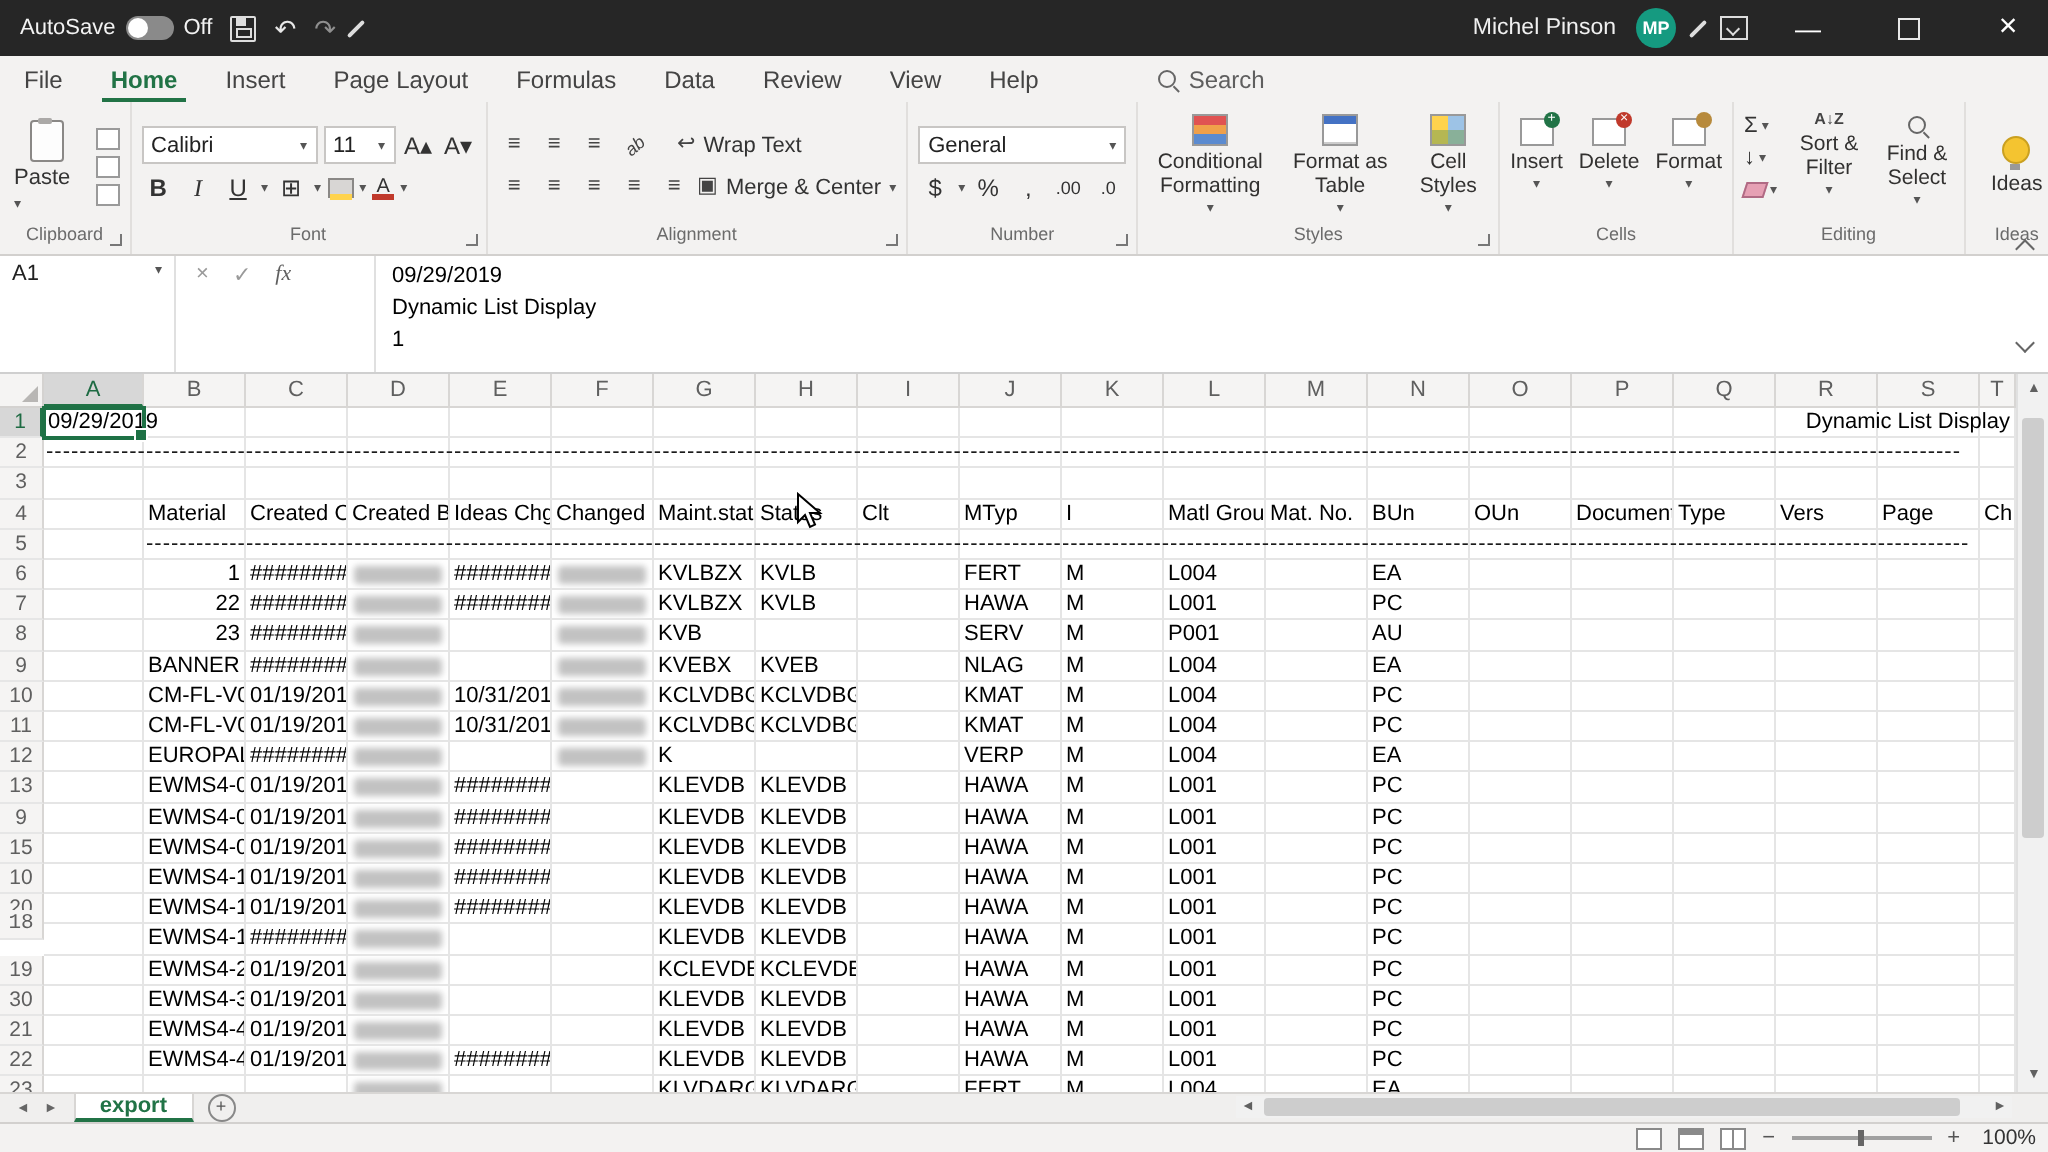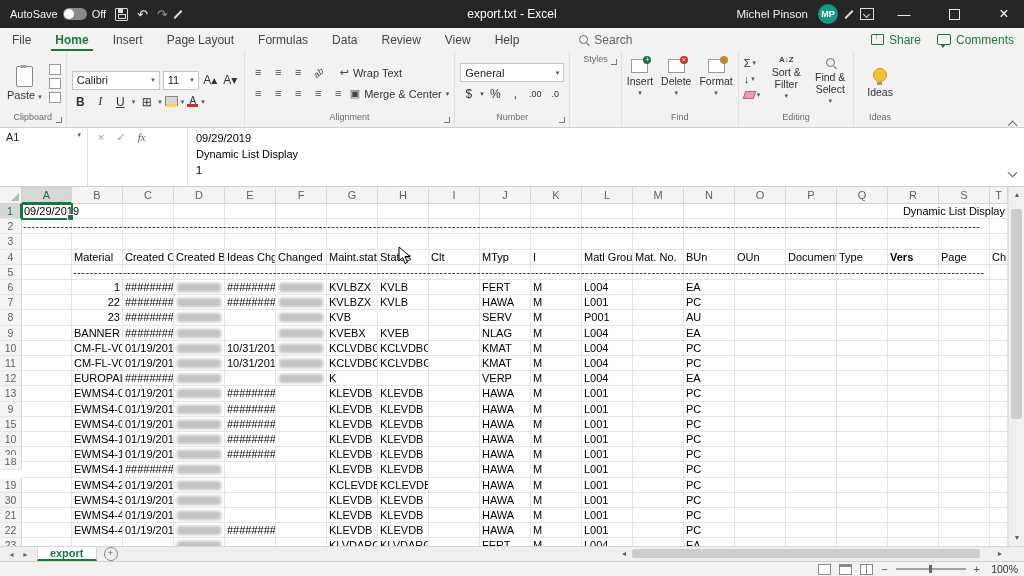--- a/index.html
+++ b/index.html
@@ -140,21 +140,20 @@
       <div class="autosave">
         <span>AutoSave</span>
         <span class="tgl"></span>
         <span>Off</span>
       </div>
       <span class="floppy"></span>
       <span class="tb-ic">↶</span>
       <span class="tb-ic dim">↷</span>
       <span class="pen"></span>
     </div>
-    <div class="tb-title">export.txt - Excel</div>
     <div class="tb-right">
       <span class="uname">Michel Pinson</span>
       <span class="avatar">MP</span>
       <span class="pen"></span>
       <span class="ribopt"></span>
       <span class="winbtn">—</span>
       <span class="winbtn">
           <span class="maxsq"></span>
         </span>
       <span class="winbtn close-x">×</span>
@@ -169,30 +168,20 @@
         <span class="rtab">Page Layout</span>
         <span class="rtab">Formulas</span>
         <span class="rtab">Data</span>
         <span class="rtab">Review</span>
         <span class="rtab">View</span>
         <span class="rtab">Help</span>
       </div>
     <div class="searchbox">
       <span class="mag"></span>
       <span>Search</span>
-    </div>
-    <div class="tr-right">
-      <span class="trr-item">
-          <span class="shareic"></span>
-          <span>Share</span>
-        </span>
-      <span class="trr-item">
-          <span class="commic"></span>
-          <span>Comments</span>
-        </span>
     </div>
   </div>
 
   <div class="ribbon">
 
     <div class="rgroup">
       <div class="gbody">
         <div class="pastebtn">
           <span class="clipicon"></span>
           <span><span>Paste</span> <span class="dd">▾</span></span>
@@ -234,20 +223,21 @@
               </span>
           <span class="dd">▾</span>
           <span class="abtn">
                 <span style="font-size:10px;color:#333">A</span>
                 <span class="colorbar" style="background:#c0392b"></span>
               </span>
           <span class="dd">▾</span>
         </div>
       </div>
         </div>
+      <div class="glabel"><span>Font</span><span class="launcher"></span></div>
     </div>
 
     <div class="rgroup">
       <div class="gbody">
           <div class="stack">
         <div class="hrow">
           <span class="sbtn alico">≡</span>
           <span class="sbtn alico">≡</span>
           <span class="sbtn alico">≡</span>
           <span class="sbtn orient">ab</span>
@@ -287,20 +277,37 @@
           <span class="sbtn">,</span>
           <span class="sbtn" style="font-size:9px">.00</span>
           <span class="sbtn" style="font-size:9px">.0</span>
         </div>
       </div>
         </div>
       <div class="glabel"><span>Number</span><span class="launcher"></span></div>
     </div>
 
     <div class="rgroup">
+      <div class="gbody" style="gap:8px;align-items:flex-start;padding-top:3px;">
+        <div class="vbtn" style="width:62px">
+            <span class="cfic"></span>
+            <span>Conditional Formatting</span>
+            <span class="dd">▾</span>
+          </div>
+        <div class="vbtn" style="width:52px">
+            <span class="ftic"></span>
+            <span>Format as Table</span>
+            <span class="dd">▾</span>
+          </div>
+        <div class="vbtn" style="width:40px">
+            <span class="csic"></span>
+            <span>Cell Styles</span>
+            <span class="dd">▾</span>
+          </div>
+      </div>
       <div class="glabel"><span>Styles</span><span class="launcher"></span></div>
     </div>
 
     <div class="rgroup">
       <div class="gbody" style="gap:8px;align-items:flex-start;padding-top:5px;">
         <div class="vbtn">
             <span class="cellic">
               <span class="badge bg-g">+</span>
             </span>
             <span>Insert</span>
@@ -314,21 +321,21 @@
             <span class="dd">▾</span>
           </div>
         <div class="vbtn">
             <span class="cellic">
               <span class="badge bg-o"></span>
             </span>
             <span>Format</span>
             <span class="dd">▾</span>
           </div>
       </div>
-      <div class="glabel"><span>Find</span></div>
+      <div class="glabel"><span>Cells</span></div>
     </div>
 
     <div class="rgroup">
       <div class="gbody" style="gap:8px;align-items:flex-start;padding-top:2px;">
         <div class="minicol">
           <span class="mbtn">
               <span>Σ</span>
               <span class="dd">▾</span>
             </span>
           <span class="mbtn">
@@ -480,21 +487,21 @@
       <div class="gcell" style="left: 378px; top: 62.6px; width: 51px; height: 15.2px;">Status</div>
       <div class="gcell" style="left: 429px; top: 62.6px; width: 51px; height: 15.2px;">Clt</div>
       <div class="gcell" style="left: 480px; top: 62.6px; width: 51px; height: 15.2px;">MTyp</div>
       <div class="gcell" style="left: 531px; top: 62.6px; width: 51px; height: 15.2px;">I</div>
       <div class="gcell" style="left: 582px; top: 62.6px; width: 51px; height: 15.2px;">Matl Grou</div>
       <div class="gcell" style="left: 633px; top: 62.6px; width: 51px; height: 15.2px;">Mat. No.</div>
       <div class="gcell" style="left: 684px; top: 62.6px; width: 51px; height: 15.2px;">BUn</div>
       <div class="gcell" style="left: 735px; top: 62.6px; width: 51px; height: 15.2px;">OUn</div>
       <div class="gcell" style="left: 786px; top: 62.6px; width: 51px; height: 15.2px;">Document</div>
       <div class="gcell" style="left: 837px; top: 62.6px; width: 51px; height: 15.2px;">Type</div>
-      <div class="gcell" style="left: 888px; top: 62.6px; width: 51px; height: 15.2px; font-weight: bold;">Vers</div>
+      <div class="gcell" style="left: 888px; top: 62.6px; width: 51px; height: 15.2px;">Vers</div>
       <div class="gcell" style="left: 939px; top: 62.6px; width: 51px; height: 15.2px;">Page</div>
       <div class="gcell" style="left: 990px; top: 62.6px; width: 18px; height: 15.2px;">Ch</div>
       <div class="grow" style="top: 77.8px; height: 15.2px; line-height: 14.2px;">5</div>
       <div class="gcell" style="left: 22px; top: 77.8px; width: 50px; height: 15.2px;"></div>
       <div class="gcell" style="left: 72px; top: 77.8px; width: 51px; height: 15.2px;"></div>
       <div class="gcell" style="left: 123px; top: 77.8px; width: 51px; height: 15.2px;"></div>
       <div class="gcell" style="left: 174px; top: 77.8px; width: 51px; height: 15.2px;"></div>
       <div class="gcell" style="left: 225px; top: 77.8px; width: 51px; height: 15.2px;"></div>
       <div class="gcell" style="left: 276px; top: 77.8px; width: 51px; height: 15.2px;"></div>
       <div class="gcell" style="left: 327px; top: 77.8px; width: 51px; height: 15.2px;"></div>

